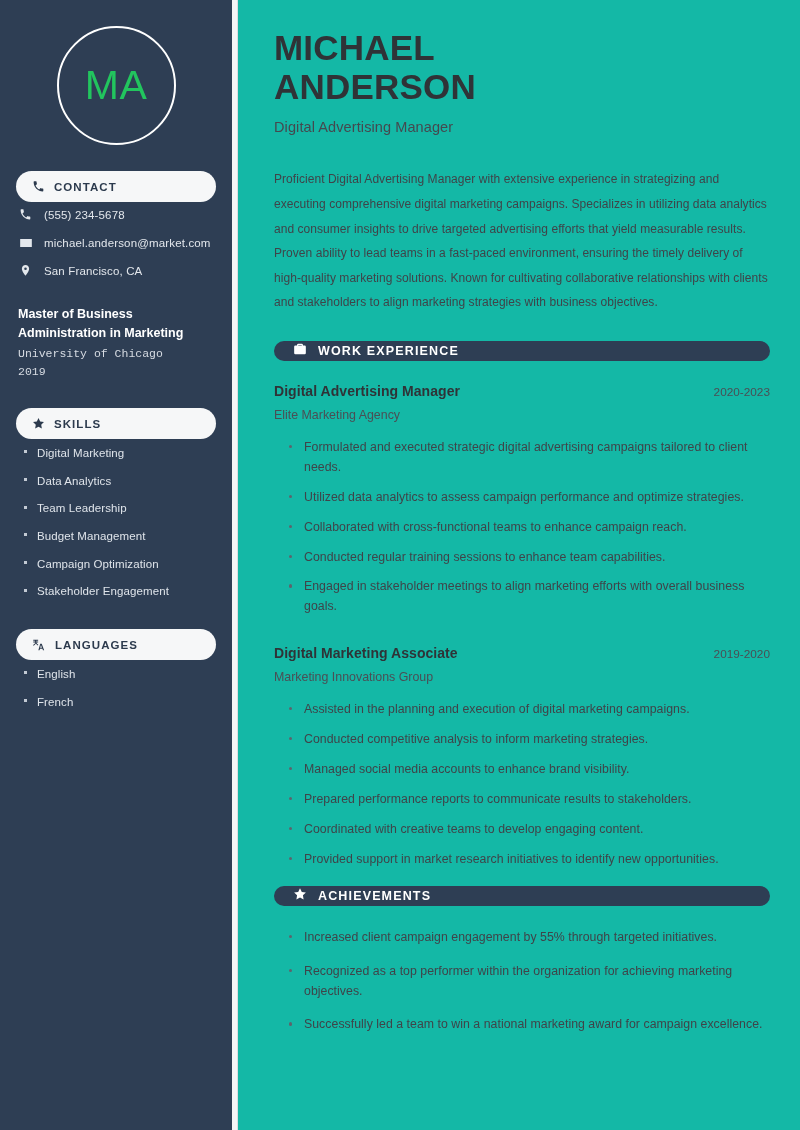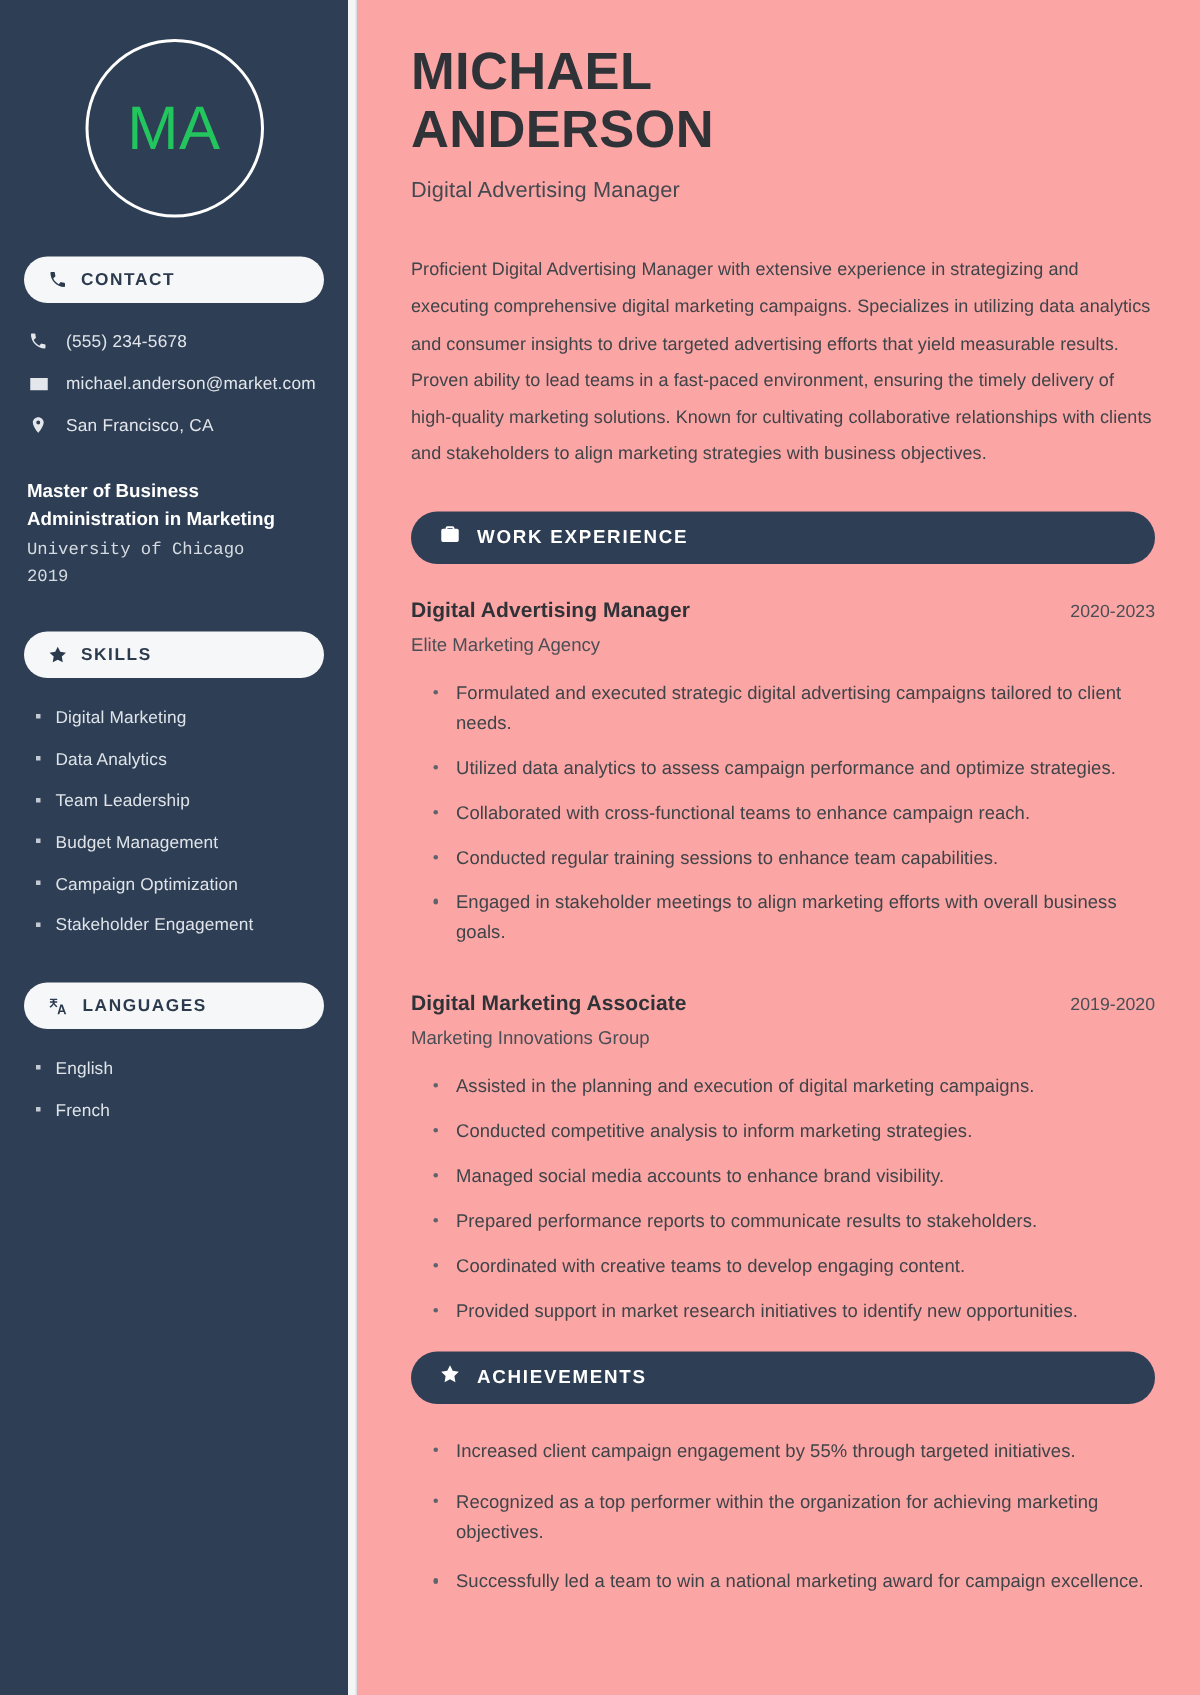--- a/index.html
+++ b/index.html
@@ -57,21 +57,20 @@
   }
 
   .pill {
     background: #f6f7f8;
     border-radius: 999px;
     height: 31px;
     display: flex;
     align-items: center;
     padding: 0 16px;
     gap: 9px;
-    margin-bottom: 13px;
   }
   .pill-label {
     color: #2c3a4d;
     font-size: 11.5px;
     font-weight: bold;
     letter-spacing: 1.05px;
   }
   .pill svg { display: block; }
 
   .contact-list { padding-left: 2px; margin-bottom: 22px; }
@@ -125,21 +124,21 @@
     top: 11px;
     width: 3px;
     height: 3px;
     background: #c3cad4;
   }
 
   
   .main {
     flex: 1;
     height: 1130px;
-    background: #fca5a5;
+    background: #14b8a6;
     padding: 28px 30px 0 36px;
   }
 
   .name {
     color: #2f3337;
     font-size: 35px;
     font-weight: bold;
     line-height: 1.12;
     letter-spacing: 0.2px;
   }
@@ -154,21 +153,21 @@
     color: #3f4449;
     font-size: 12px;
     line-height: 2.05;
     margin-top: 32px;
     letter-spacing: 0.05px;
   }
 
   .section-banner {
     background: #2e3e54;
     border-radius: 999px;
-    height: 35px;
+    height: 20px;
     display: flex;
     align-items: center;
     padding: 0 19px;
     gap: 11px;
     margin-top: 26px;
     margin-bottom: 22px;
   }
   .section-banner .banner-label {
     color: #ffffff;
     font-size: 12.5px;

